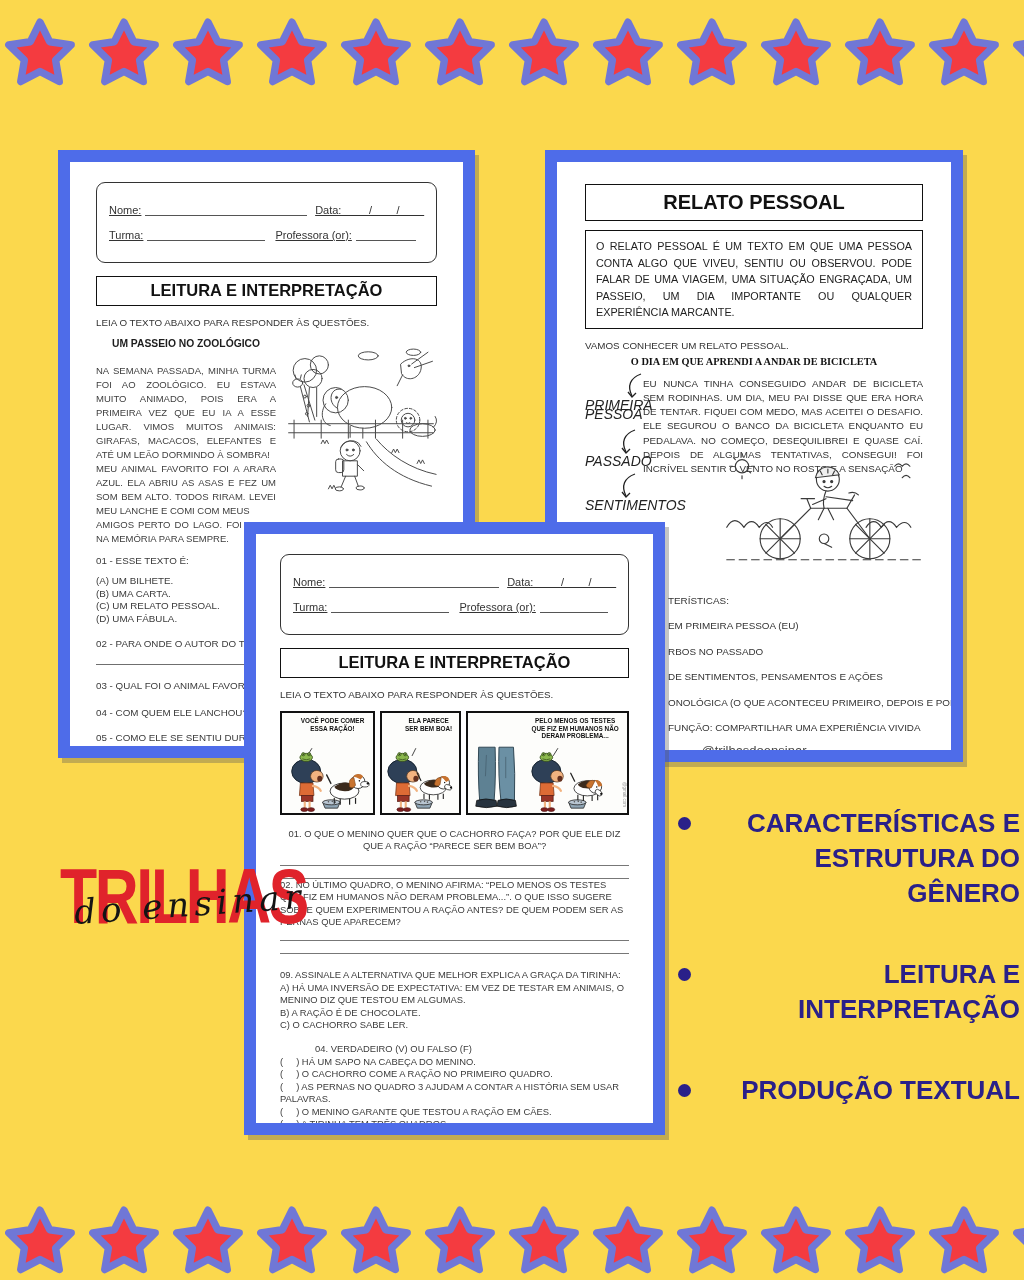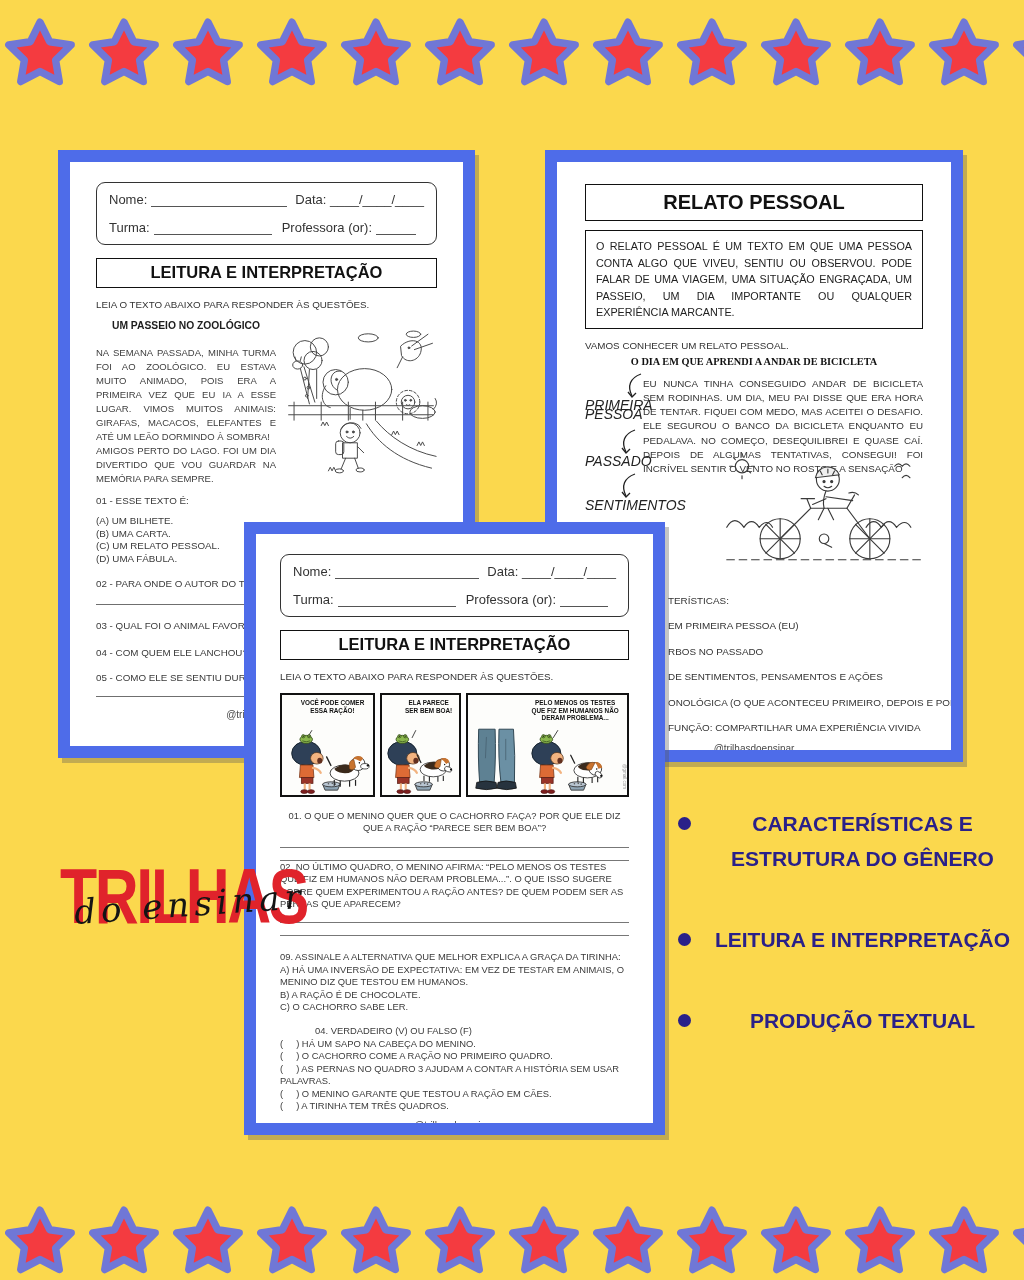--- a/index.html
+++ b/index.html
@@ -12,41 +12,41 @@
   .stars-bottom{top:1202px;}
   .stars-row svg{flex:0 0 auto;}
 
   
   .sheet{position:absolute;background:#ffffff;border:12px solid #4E6CE9;
          box-sizing:border-box;box-shadow:4px 5px 0 rgba(90,90,90,.35);overflow:hidden;}
   #ws-zoo{left:58px;top:150px;width:417px;height:608px;z-index:10;padding:20px 26px;}
   #ws-relato{left:545px;top:150px;width:418px;height:612px;z-index:10;padding:22px 28px;}
   #ws-tirinha{left:244px;top:522px;width:421px;height:613px;z-index:20;padding:20px 24px;}
 
-  .hdr-box{border:1.3px solid #333;border-radius:9px;padding:9px 12px;color:#333;font-size:13px;}
+  .hdr-box{border:1.3px solid #333;border-radius:9px;padding:21px 12px;color:#333;font-size:11px;text-decoration:underline;}
   .hdr-row{display:flex;align-items:flex-end;}
   .hdr-row + .hdr-row{margin-top:13px;}
   .fill{border-bottom:1px solid #555;height:11px;}
   .fill.grow{flex:1;margin:0 8px 0 4px;}
   .fill.fix{width:118px;margin:0 10px 0 4px;}
 
   .title-box{margin-top:13px;border:1.6px solid #111;text-align:center;font-weight:bold;
              font-size:16.5px;color:#111;padding:4px 0 5px;}
   .instruction{margin-top:11px;font-size:9.8px;color:#333;}
 
   
   .zoo-flow{margin-top:9px;font-size:9.5px;line-height:14px;color:#3d3d3d;text-align:justify;}
   .zoo-art{float:right;width:152px;height:168px;margin:0 0 4px 9px;}
   .zoo-text-title{font-weight:bold;text-align:center;font-size:10.3px;color:#1d1d1d;margin:3px 0 13px;}
   .q{font-size:9.8px;color:#3a3a3a;white-space:nowrap;}
   .opt{font-size:9.8px;color:#3a3a3a;line-height:12.6px;}
   .uline{border-bottom:1.1px solid #6f6f6f;height:15px;}
   .uline2{border-bottom:1px solid #777;height:12px;}
   .inline-line{display:inline-block;width:190px;border-bottom:1.1px solid #6f6f6f;height:9px;}
-  .sheet-footer{text-align:center;font-size:10px;color:#4a4a4a;}
+  .sheet-footer{text-align:center;font-size:13px;color:#4a4a4a;}
 
   
   .relato-title-box{border:1.8px solid #111;text-align:center;font-weight:bold;font-size:20px;
                     color:#111;padding:6px 0;}
   .intro-box{margin-top:9px;border:1.5px solid #111;padding:7px 10px;font-size:10.8px;
              line-height:16.5px;text-align:justify;color:#222;}
   .lead{margin-top:11px;font-size:9.8px;color:#333;}
   .relato-text-title{margin-top:5px;text-align:center;font-weight:bold;font-size:10.3px;color:#111;font-family:Liberation Serif, serif;}
   .relato-body{position:relative;margin-top:10px;padding-left:58px;height:200px;}
   .margin-label{position:absolute;left:0;width:54px;font-size:14px;font-style:italic;
@@ -74,21 +74,21 @@
   .credit{position:absolute;right:0px;bottom:6px;writing-mode:vertical-rl;font-size:4.5px;color:#999;}
   .tq{font-size:9.4px;line-height:12.4px;color:#3a3a3a;}
   .opt3{font-size:9.4px;line-height:12.4px;color:#3a3a3a;}
   .vf-item{font-size:9.4px;line-height:12.4px;color:#3a3a3a;white-space:pre-wrap;}
 
   
   #promo{position:absolute;left:664px;top:806px;width:356px;z-index:15;}
   .promo-item{display:flex;margin-bottom:46px;}
   .promo-dot{width:13px;height:13px;border-radius:50%;background:#2A2089;flex:0 0 13px;
              margin:11px 14px 0 14px;}
-  .promo-text{flex:1;text-align:center;font-weight:bold;font-size:21px;line-height:35px;
+  .promo-text{flex:1;text-align:right;font-weight:bold;font-size:26px;line-height:35px;
               color:#2A2089;}
 
   
   #logo{position:absolute;left:60px;top:856px;z-index:30;width:300px;height:100px;}
   .logo-word{font-weight:bold;font-size:77px;line-height:80px;color:#E0232B;letter-spacing:-3px;
              transform:scaleX(0.79);transform-origin:left top;white-space:nowrap;}
   .logo-script{position:absolute;left:14px;top:28px;font-family:"DejaVu Serif",serif;
                font-style:italic;font-size:34px;color:#141414;letter-spacing:5px;
                transform:rotate(-4deg);white-space:nowrap;}
 </style>
@@ -257,20 +257,21 @@
         <path d="M90,108 C102,128 124,148 162,157"></path>
         <path d="M101,105 C115,122 138,138 167,144"></path>
         <path d="M40,110 l2,-4 2,4 2,-4 2,4"></path>
           <path d="M118,120 l2,-4 2,4 2,-4 2,4"></path>
         <path d="M146,132 l2,-4 2,4 2,-4 2,4"></path>
           <path d="M48,160 l2,-4 2,4 2,-4 2,4"></path>
       </svg>
     </div>
     <div class="zoo-text-title">UM PASSEIO NO ZOOLÓGICO</div>
     <div>NA SEMANA PASSADA, MINHA TURMA FOI AO ZOOLÓGICO. EU ESTAVA MUITO ANIMADO, POIS ERA A PRIMEIRA VEZ QUE EU IA A ESSE LUGAR. VIMOS MUITOS ANIMAIS: GIRAFAS, MACACOS, ELEFANTES E ATÉ UM LEÃO DORMINDO À SOMBRA!</div>
+    <div>MEU ANIMAL FAVORITO FOI A ARARA AZUL. ELA ABRIU AS ASAS E FEZ UM SOM BEM ALTO. TODOS RIRAM. LEVEI MEU LANCHE E COMI COM MEUS</div>
     <div>AMIGOS PERTO DO LAGO. FOI UM DIA DIVERTIDO QUE VOU GUARDAR NA MEMÓRIA PARA SEMPRE.</div>
   </div>
 
   <div class="q" style="margin-top:9px;">01 - ESSE TEXTO É:</div>
   <div style="margin-top:9px;">
       <div class="opt">(A) UM BILHETE.</div>
       <div class="opt">(B) UMA CARTA.</div>
       <div class="opt">(C) UM RELATO PESSOAL.</div>
       <div class="opt">(D) UMA FÁBULA.</div>
     </div>
@@ -542,21 +543,21 @@
   <div class="tq" style="margin-top:13px;text-align:center;">01. O QUE O MENINO QUER QUE O CACHORRO FAÇA? POR QUE ELE DIZ QUE A RAÇÃO “PARECE SER BEM BOA”?</div>
   <div class="uline2"></div>
   <div class="uline2"></div>
 
   <div class="tq" style="">02. NO ÚLTIMO QUADRO, O MENINO AFIRMA: “PELO MENOS OS TESTES QUE FIZ EM HUMANOS NÃO DERAM PROBLEMA...”. O QUE ISSO SUGERE SOBRE QUEM EXPERIMENTOU A RAÇÃO ANTES? DE QUEM PODEM SER AS PERNAS QUE APARECEM?</div>
   <div class="uline2"></div>
   <div class="uline2"></div>
 
   <div class="tq" style="margin-top:15px;">09. ASSINALE A ALTERNATIVA QUE MELHOR EXPLICA A GRAÇA DA TIRINHA:</div>
   <div>
-      <div class="opt3">A) HÁ UMA INVERSÃO DE EXPECTATIVA: EM VEZ DE TESTAR EM ANIMAIS, O MENINO DIZ QUE TESTOU EM HUMANOS.</div>
+      <div class="opt3">A) HÁ UMA INVERSÃO DE EXPECTATIVA: EM VEZ DE TESTAR EM ANIMAIS, O MENINO DIZ QUE TESTOU EM ALGUMAS.</div>
       <div class="opt3">B) A RAÇÃO É DE CHOCOLATE.</div>
       <div class="opt3">C) O CACHORRO SABE LER.</div>
     </div>
 
   <div class="tq" style="margin-top:12px;margin-left:35px;">04. VERDADEIRO (V) OU FALSO (F)</div>
   <div>
       <div class="vf-item">(     ) HÁ UM SAPO NA CABEÇA DO MENINO.</div>
       <div class="vf-item">(     ) O CACHORRO COME A RAÇÃO NO PRIMEIRO QUADRO.</div>
       <div class="vf-item">(     ) AS PERNAS NO QUADRO 3 AJUDAM A CONTAR A HISTÓRIA SEM USAR PALAVRAS.</div>
       <div class="vf-item">(     ) O MENINO GARANTE QUE TESTOU A RAÇÃO EM CÃES.</div>

